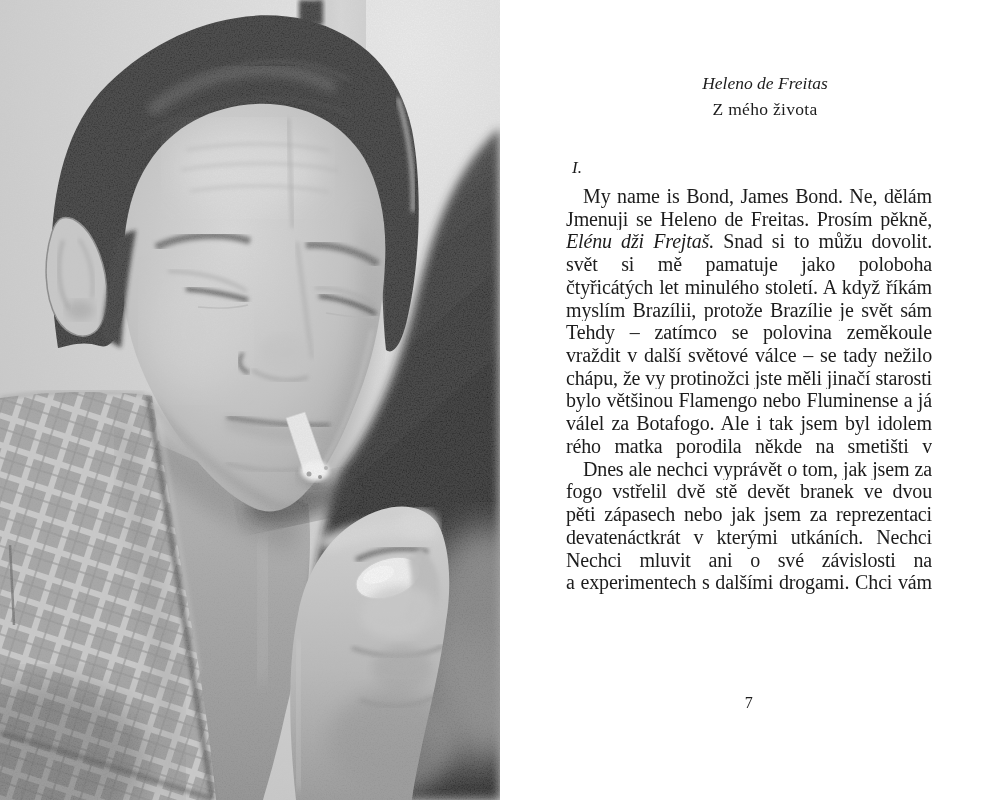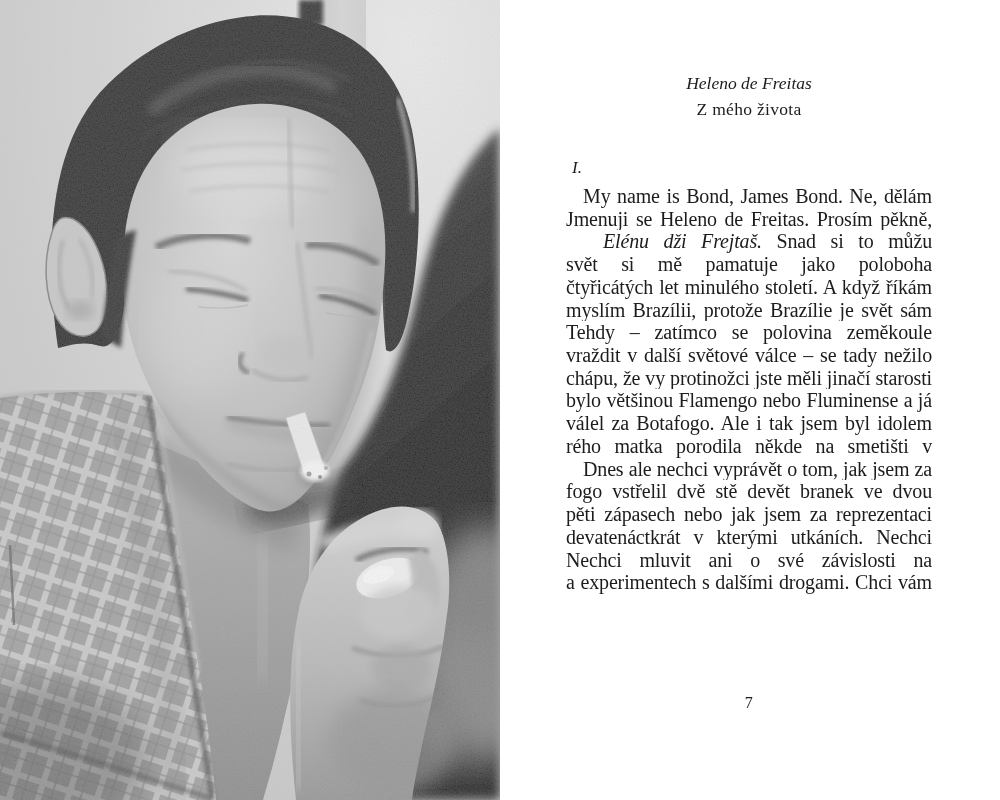--- a/index.html
+++ b/index.html
@@ -1,31 +1,31 @@
 <!DOCTYPE html>
 <html><head>
 <meta charset="utf-8">
 <style>
   html,body{margin:0;padding:0;background:#ffffff;}
   .spread{position:relative;width:1000px;height:800px;display:flex;overflow:hidden;background:#ffffff;}
   .photo-page{width:500px;height:800px;flex:none;overflow:hidden;}
   .photo-page svg{display:block;}
   .text-page{width:500px;height:800px;position:relative;flex:none;
              font-family:"Liberation Serif","DejaVu Serif",serif;color:#1c1c1c;}
-  .headings{position:absolute;left:66px;top:70px;width:366px;text-align:center;
+  .headings{position:absolute;left:82px;top:70px;width:366px;text-align:center;
             font-size:17.5px;line-height:26px;}
   .author{font-style:italic;}
   .title{letter-spacing:.3px;}
   .section{position:absolute;left:72px;top:158px;font-style:italic;font-size:17px;}
   .body{position:absolute;left:66px;top:185px;width:366px;}
   .bline{height:22.72px;line-height:22.72px;font-size:20px;letter-spacing:-0.15px;
          text-align:justify;text-align-last:justify;overflow:hidden;white-space:normal;}
   .bline.flush{text-align-last:left;}
   .bline.indent{text-indent:17px;}
-  .bline em{font-style:italic;margin-left:37px;}
+  .bline em{font-style:italic;}
   .pagenum{position:absolute;left:66px;top:694px;width:366px;text-align:center;
            font-size:16px;letter-spacing:.5px;}
 </style>
 </head>
 <body>
 
 <div class="spread">
 
   <div class="photo-page">
     <svg width="500" height="800" viewBox="0 0 500 800" xmlns="http://www.w3.org/2000/svg" role="img" aria-label="Grainy black-and-white photograph of Heleno de Freitas with slicked-back dark hair and lowered eyes, a white cigarette hanging from his lips, raising a fist holding a white lighter, wearing a plaid robe against a wall with a curtain and deep shadow on the right">

